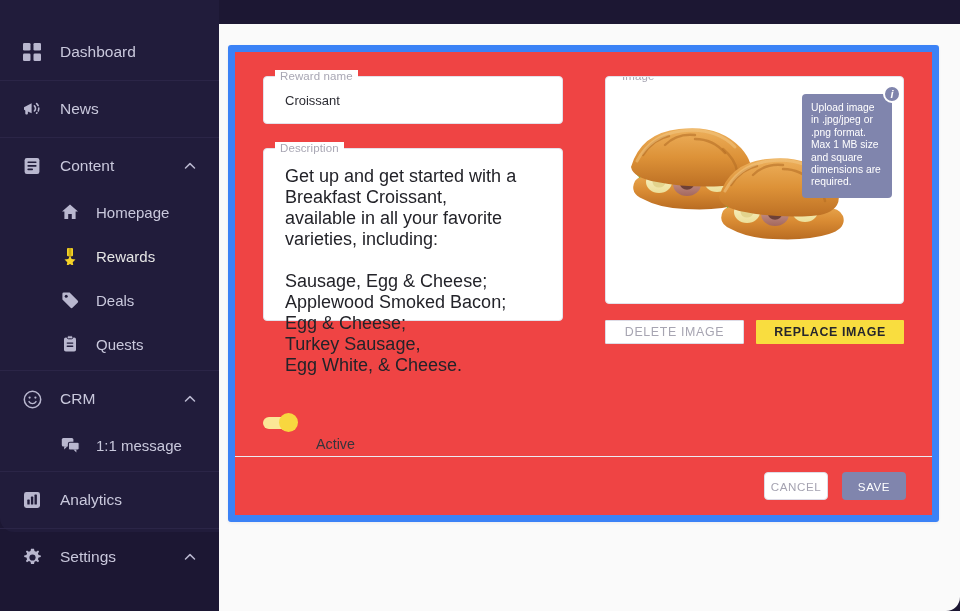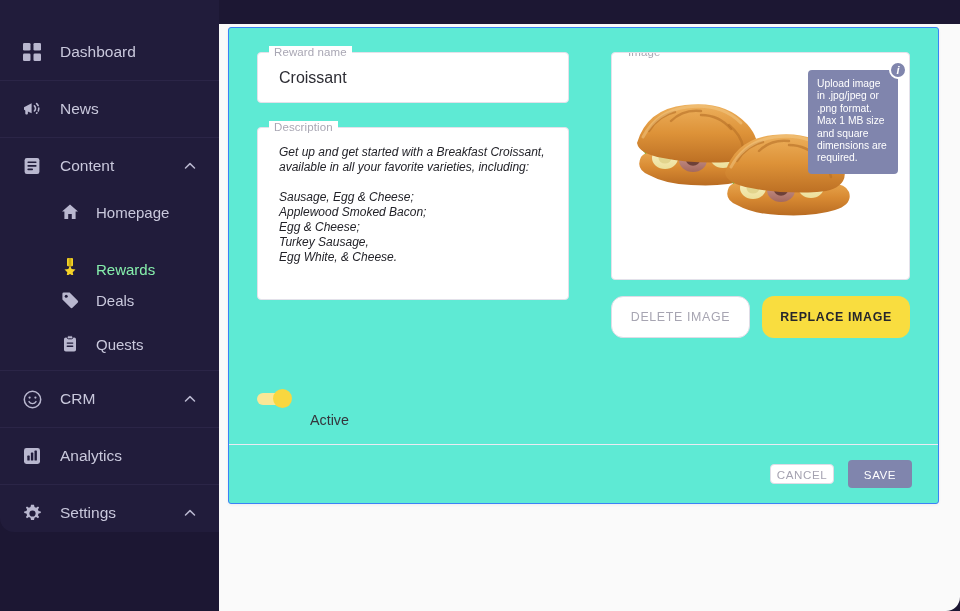--- a/index.html
+++ b/index.html
@@ -70,21 +70,21 @@
   }
   .nav-item .lbl { white-space: nowrap; }
 
   .nav-item.sub {
     padding-left: 58px;
     height: 44px;
     font-size: 15px;
   }
   .nav-item.sub .ico { margin-right: 14px; }
 
-  .nav-item.active { color: #86efac; align-items: flex-end; }
+  .nav-item.active { color: #e5e5e5; }
   .nav-item.active svg { fill: #f5d328; }
 
   .chev {
     position: absolute;
     right: 22px;
     top: 50%;
     transform: translateY(-50%);
     width: 14px; height: 14px;
   }
 
@@ -104,26 +104,26 @@
     top: 24px;
     left: 219px;
     width: 741px;
     height: 587px;
     background: #fafafa;
     border-bottom-right-radius: 14px;
   }
 
   .card {
     position: absolute;
-    top: 3px;
+    top: 21px;
     left: 9px;
     width: 711px;
     height: 477px;
-    background: #5eead4;
-    border: 1px solid #3b82f6;
+    background: #ef4444;
+    border: 7px solid #3b82f6;
     border-radius: 3px;
     box-shadow: 0 1px 3px rgba(30,25,60,0.06);
   }
 
   .card-body {
     position: relative;
     height: 418px;
     padding: 24px 28px 0 28px;
     display: flex;
   }
@@ -144,36 +144,35 @@
     position: absolute;
     top: -7px;
     left: 11px;
     background: #fff;
     padding: 0 5px;
     font-size: 11.5px;
     color: #a9a7b4;
     letter-spacing: .1px;
   }
   .field .val {
-    font-size: 16px;
+    font-size: 13px;
     color: #2c2c33;
     padding: 15px 16px 15px 21px;
   }
   .field.name  .val { padding: 16px 16px 15px 21px; }
   .field.desc {
     height: 173px;
     margin-bottom: 0;
   }
   .field.desc .val {
     padding: 17px 16px 0 21px;
-    font-size: 12px;
-    line-height: 15px;
+    font-size: 18px;
+    line-height: 21px;
     color: #232329;
     white-space: pre-wrap;
-    font-style: italic;
   }
 
   
   .img-field {
     position: relative;
     border: 1px solid #e3e1ea;
     border-radius: 4px;
     height: 228px;
     background: #fff;
     overflow: hidden;
@@ -216,22 +215,22 @@
     justify-content: center;
     border: 2px solid #fff;
   }
 
   .img-actions {
     display: flex;
     gap: 12px;
     margin-top: 16px;
   }
   .btn {
-    height: 42px;
-    border-radius: 12px;
+    height: 24px;
+    border-radius: 1px;
     font-size: 12.4px;
     letter-spacing: .65px;
     display: flex;
     align-items: center;
     justify-content: center;
     cursor: pointer;
     user-select: none;
     border: 1px solid transparent;
   }
   .btn-outline {
@@ -290,21 +289,21 @@
     height: 59px;
     border-top: 1px solid #eceaf2;
     display: flex;
     align-items: center;
     justify-content: flex-end;
     padding-right: 26px;
     gap: 14px;
   }
   .btn-cancel {
     width: 64px;
-    height: 20px;
+    height: 28px;
     border: 1px solid #dedce6;
     border-radius: 4px;
     background: #fff;
     color: #a5a3b1;
     font-size: 11.6px;
     letter-spacing: .55px;
     display: flex; align-items: center; justify-content: center;
     cursor: pointer; user-select: none;
   }
   .btn-save {
@@ -436,20 +435,31 @@
             </svg>
         </span>
         <span class="lbl">CRM</span>
         <span class="chev">
           <svg width="14" height="14" viewBox="0 0 14 14">
               <path d="M2.5 9 L7 4.6 L11.5 9" stroke="#b9b7cf" stroke-width="1.5" fill="none" stroke-linecap="round" stroke-linejoin="round"></path>
             </svg>
         </span>
       </div>
 
+      <div class="nav-item sub">
+        <span class="ico">
+          <svg width="19" height="18" viewBox="0 0 19 18">
+              <rect x="0.8" y="2" width="11.6" height="8.6" rx="1.5" fill="#b9b7cf"></rect>
+              <path d="M3.2 10.2 L3.2 13.4 L6.4 10.2 Z" fill="#b9b7cf"></path>
+              <rect x="7.4" y="6.2" width="10.8" height="7.8" rx="1.5" fill="#b9b7cf" stroke="#211c3b" stroke-width="1.1"></rect>
+              <path d="M15.4 13.6 L15.4 16.6 L12.4 13.6 Z" fill="#b9b7cf"></path>
+            </svg>
+        </span>
+        <span class="lbl">1:1 message</span>
+      </div>
     </div>
     <div class="divider"></div>
 
     <div class="grp">
       <div class="nav-item">
         <span class="ico">
           <svg width="18" height="18" viewBox="0 0 18 18">
               <rect x="1" y="1" width="16" height="16" rx="2.4" fill="#b9b7cf"></rect>
               <rect x="4.3" y="8.6" width="2.4" height="5" rx=".6" fill="#211c3b"></rect>
               <rect x="7.9" y="5.6" width="2.4" height="8" rx=".6" fill="#211c3b"></rect>

